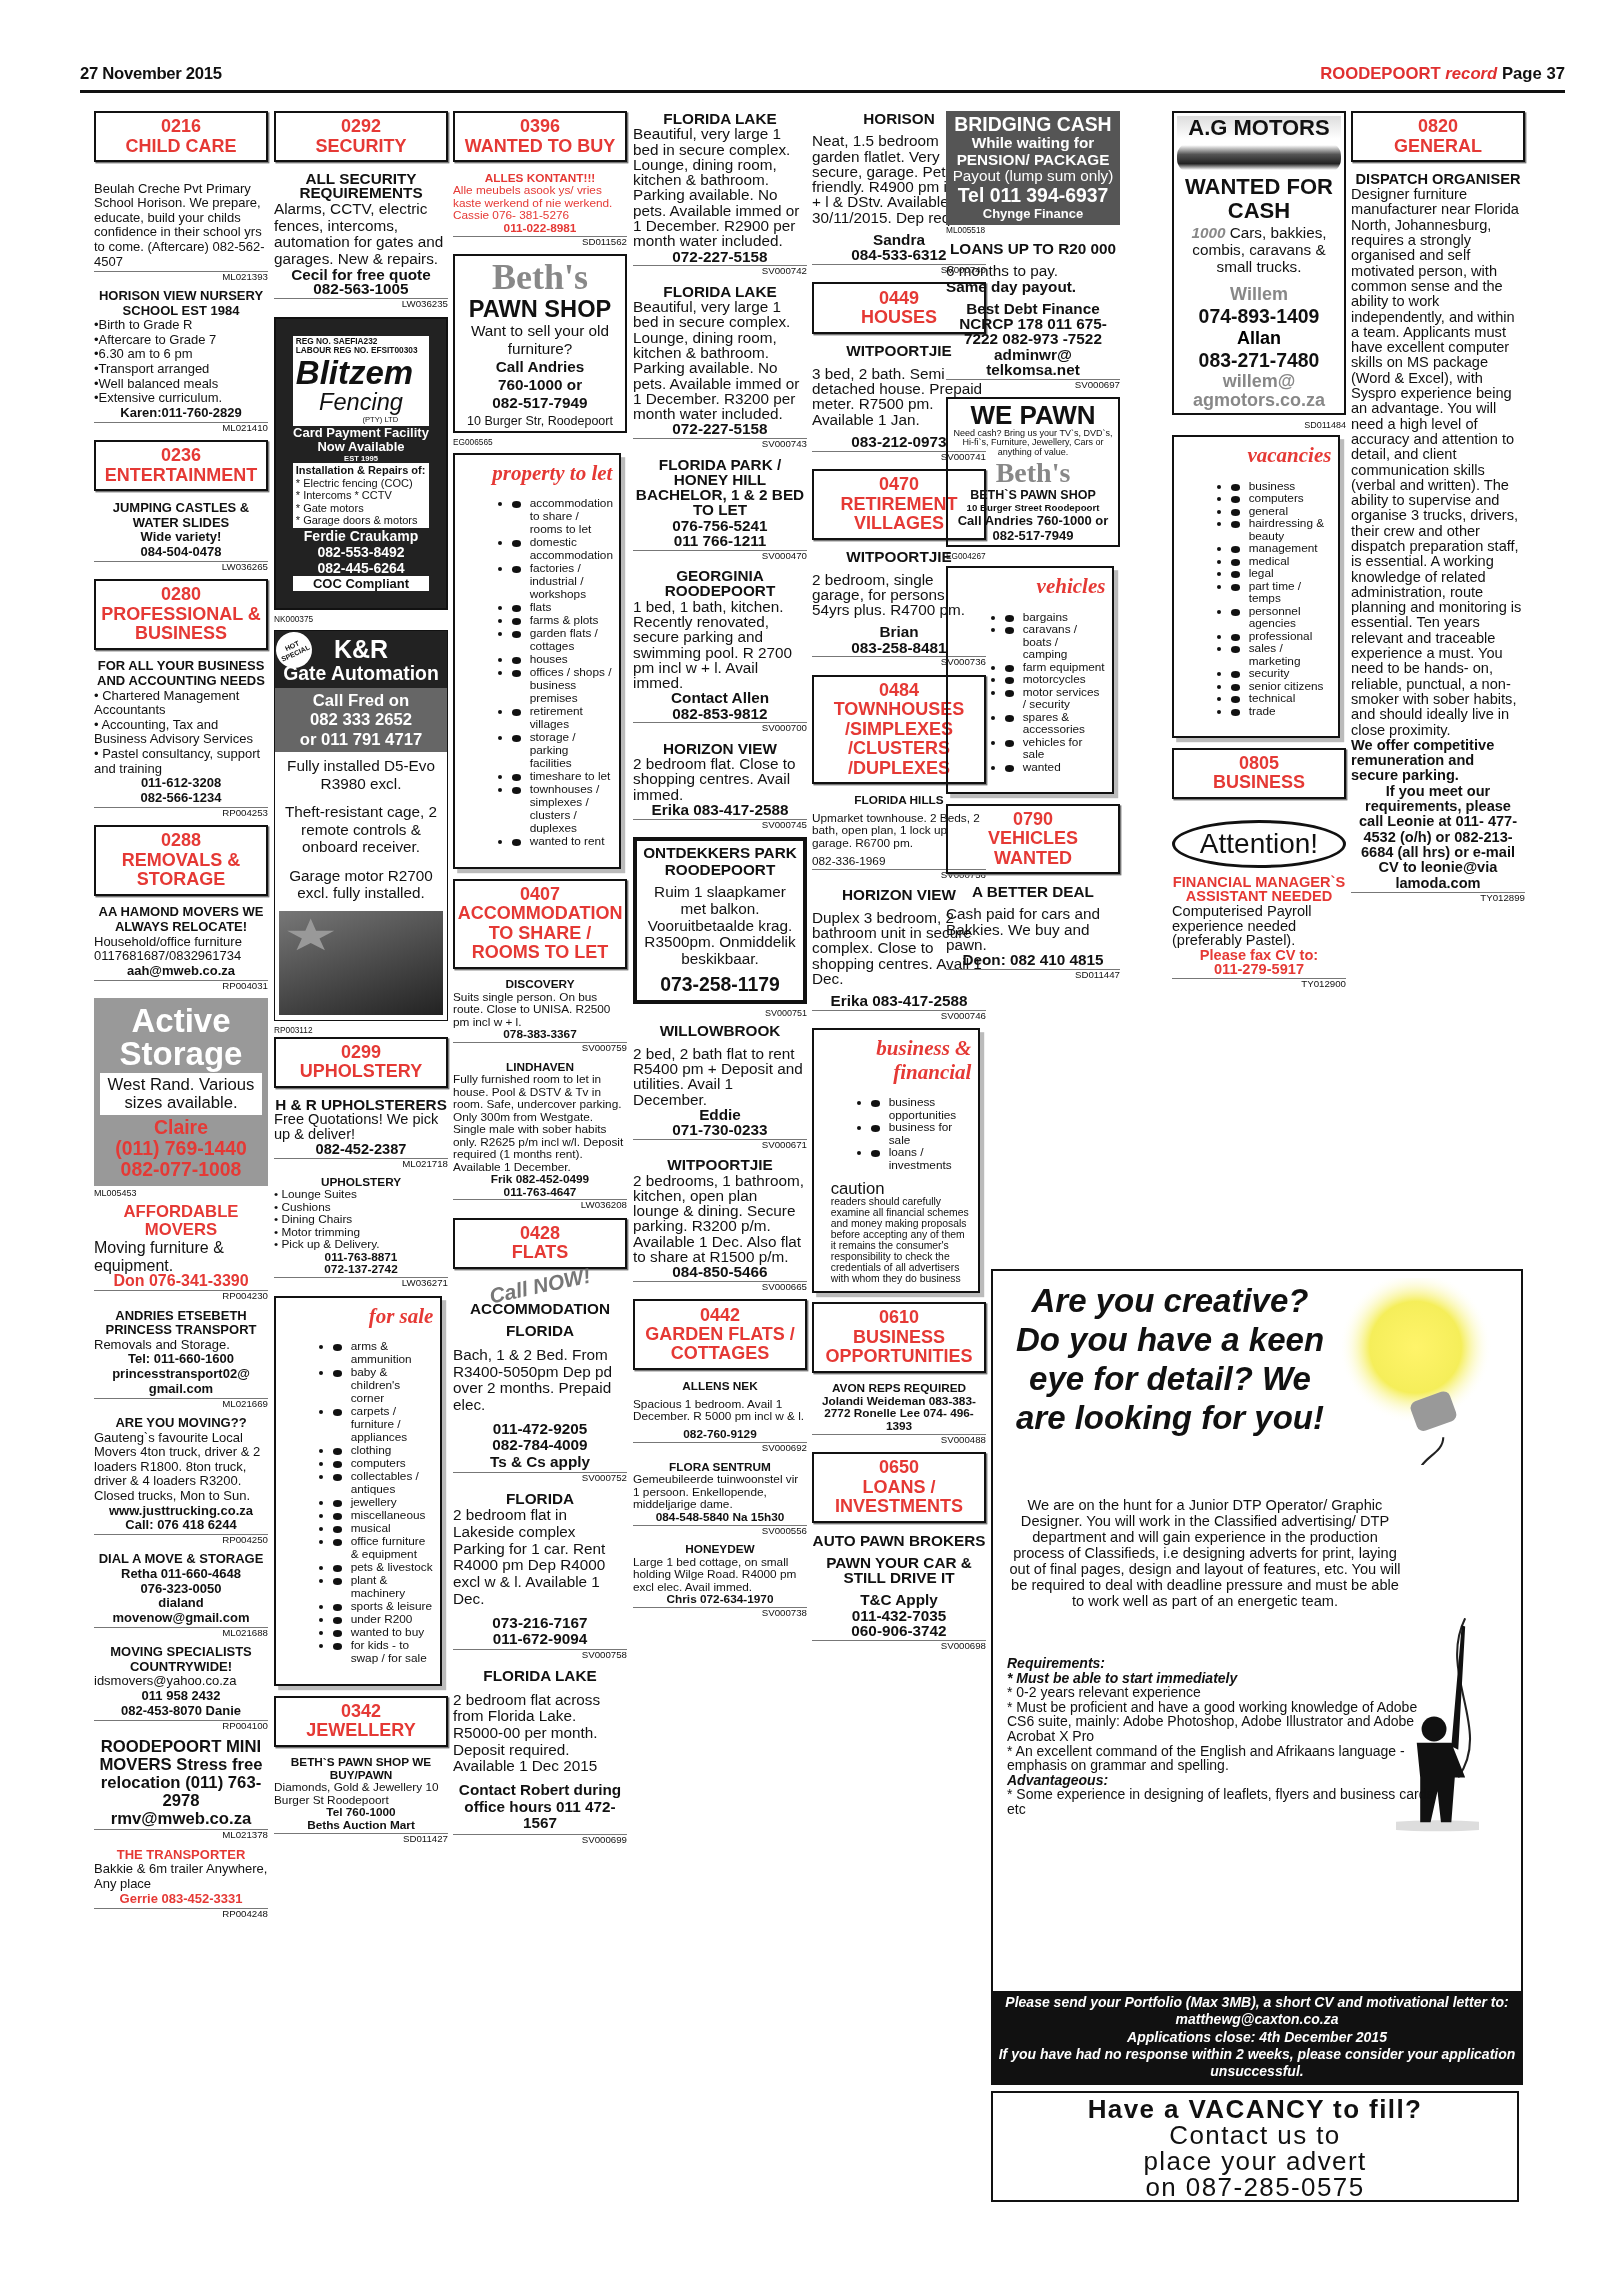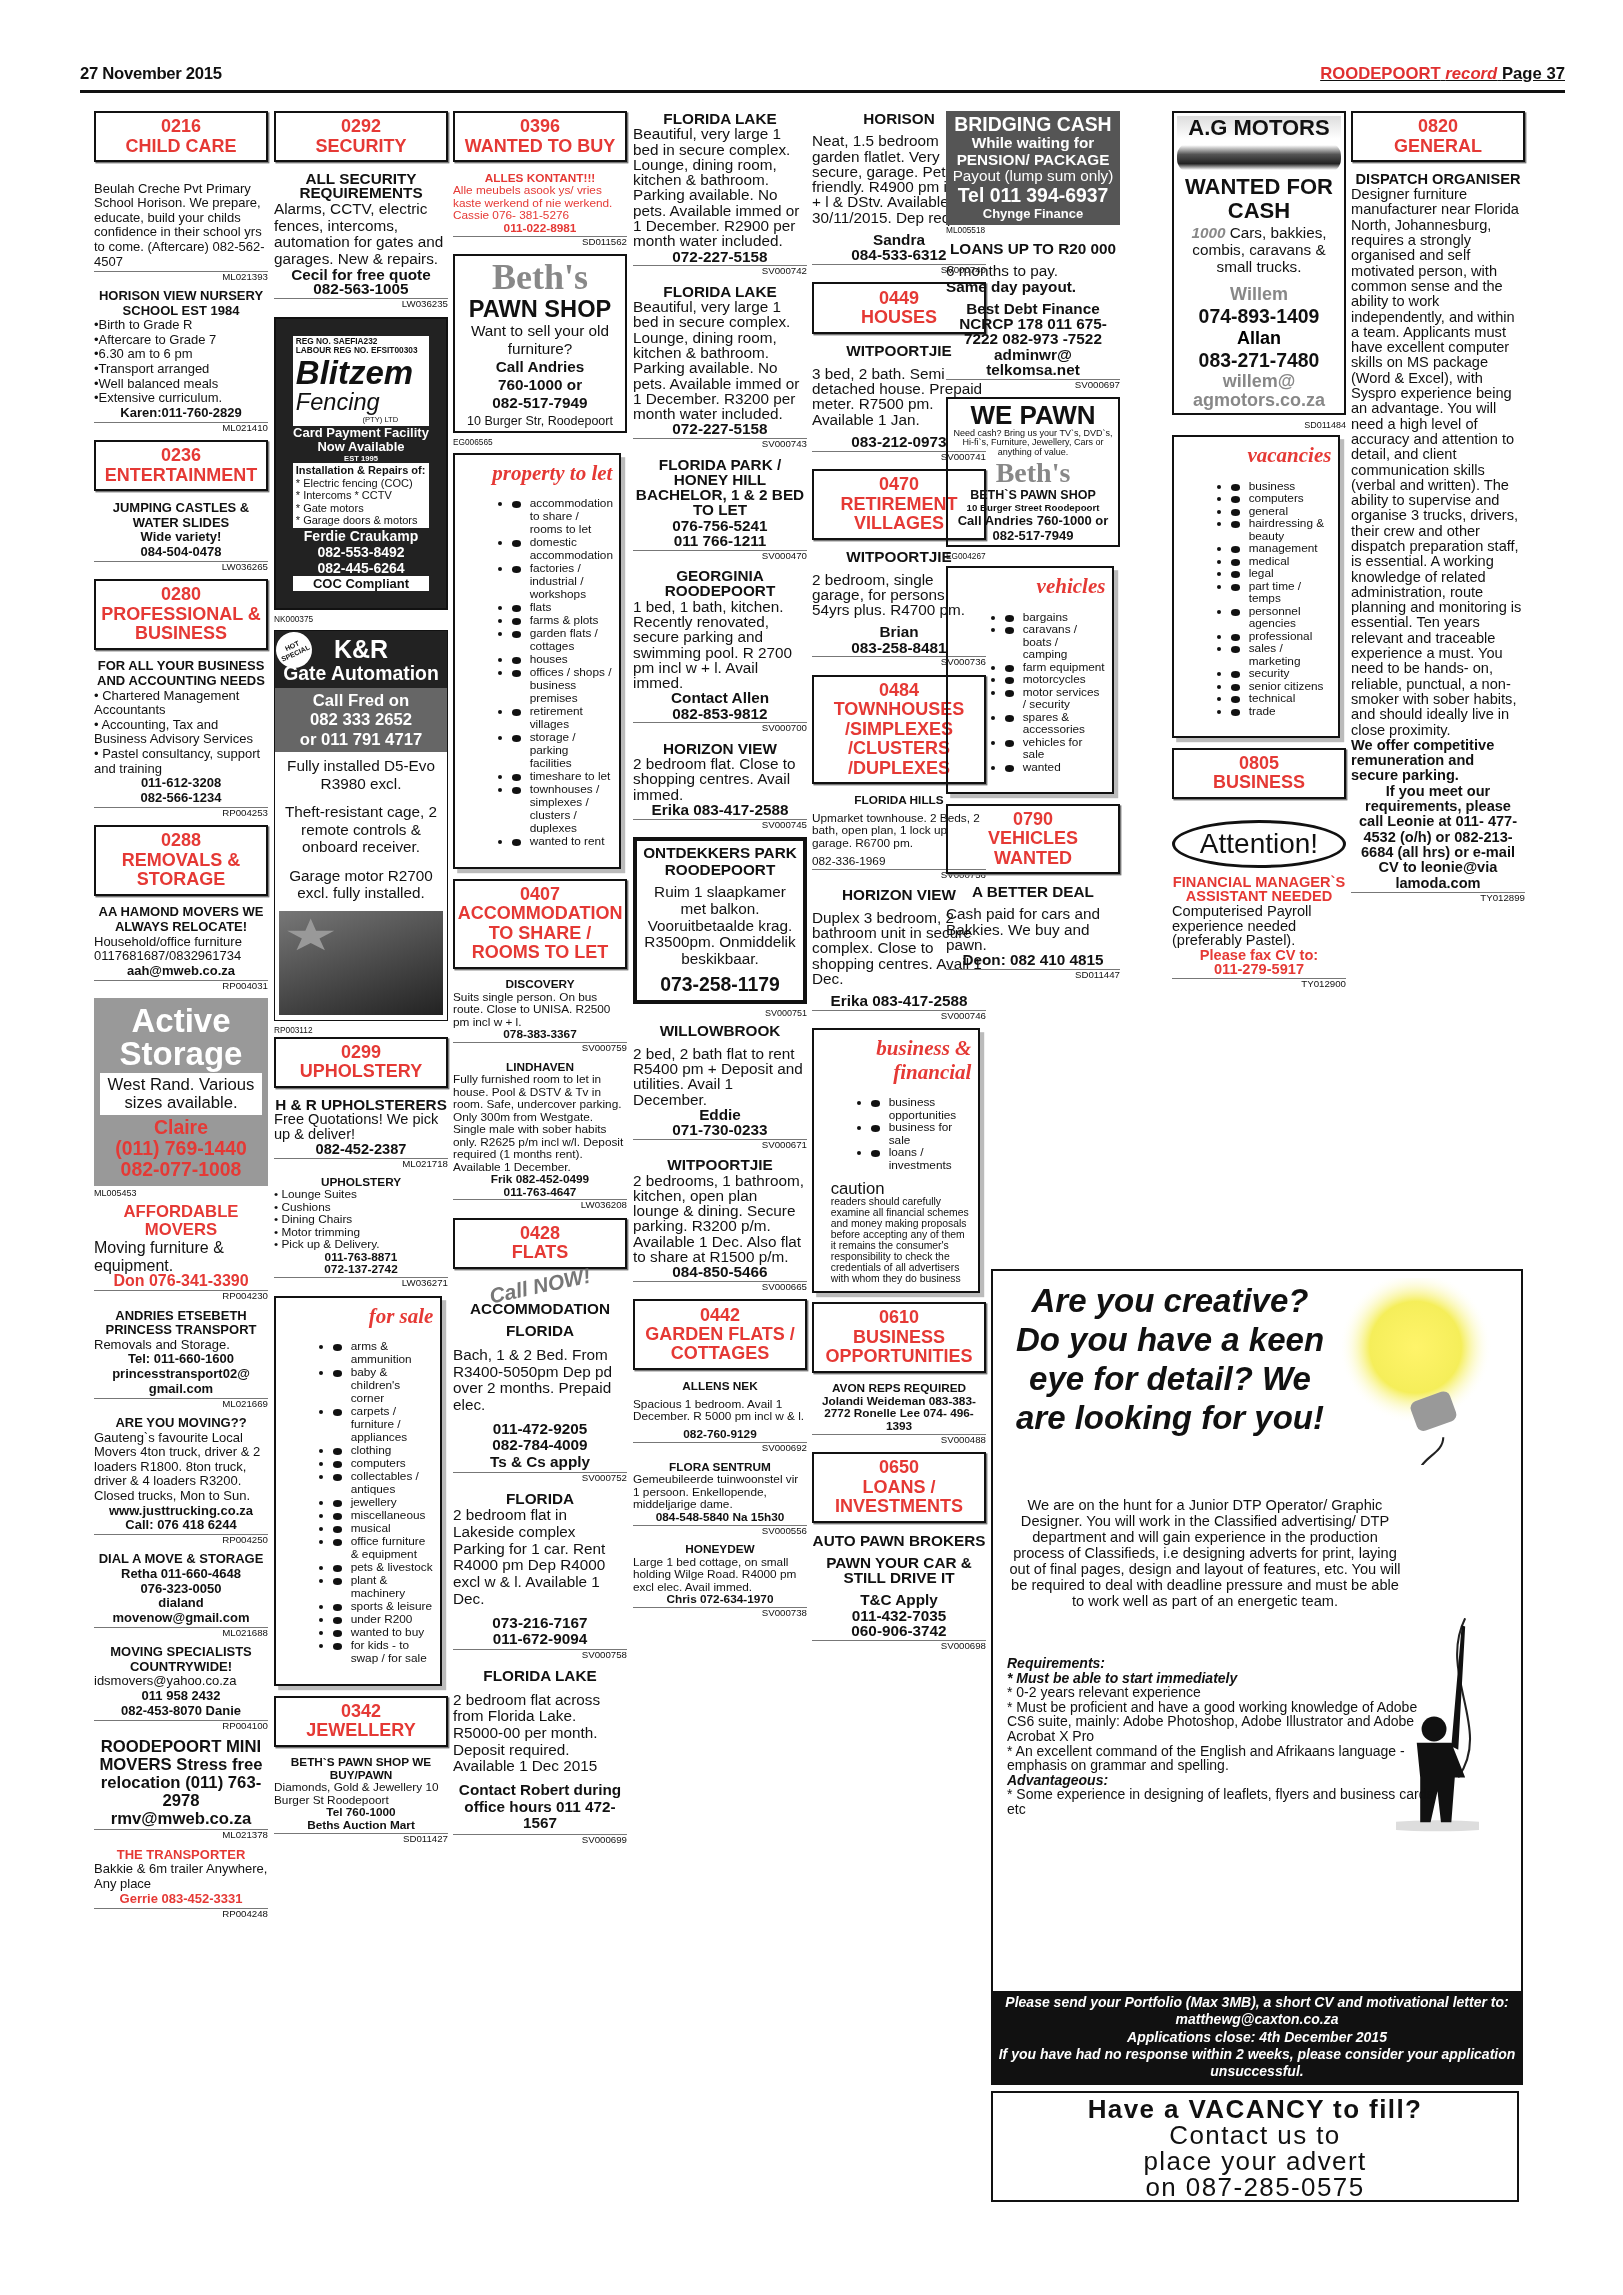--- a/index.html
+++ b/index.html
@@ -1,19 +1,19 @@
 <!DOCTYPE html>
 <html style="font-size:11px"><head>
 <meta charset="utf-8">
 <style>
   html,body{margin:0;padding:0;background:#fff;}
   body{width:1624px;height:2295px;position:relative;overflow:hidden;font-family:"Liberation Sans",sans-serif;color:#111;}
   .hdr{position:absolute;left:80px;top:61px;width:1485px;height:29px;border-bottom:3.5px solid #111;}
   .hdr .date{position:absolute;left:0;top:2.8px;font-weight:bold;font-size:16.7px;letter-spacing:-0.3px;}
-  .hdr .pub{position:absolute;right:0;top:2.8px;font-weight:bold;font-size:16.7px;text-decoration:underline;}
+  .hdr .pub{position:absolute;right:0;top:2.8px;font-weight:bold;font-size:16.7px;}
   .hdr .pub .red{color:#e03030;}
   .hdr .pub .ital{font-style:italic;}
   .col{position:absolute;top:111px;width:174px;}
   .c1{left:94px}.c2{left:274px}.c3{left:453px}.c4{left:633px}.c5{left:812px}.c6{left:946px}.c7{left:1172px}.c8{left:1351px}
   .cat{border:2.8px solid #111;border-top-width:2.8px;text-align:center;color:#e53935;font-weight:bold;font-family:"Liberation Sans Narrow","Liberation Sans",sans-serif;font-size:18px;line-height:19.4px;padding:4.2px 2.8px;margin:0 0 9.7px 0;box-shadow:1.4px 1.4px 0 #777;}
   .ad{font-size:13px;line-height:14.6px;margin-bottom:7px;}
   .ad .t{font-weight:bold;text-align:center;}
   .ad .b{text-align:left;}
   .ad .c{font-weight:bold;text-align:center;}
   .ad .red{color:#e53935;}
@@ -166,21 +166,21 @@
     <div class="b" style="font-size:15.3px;line-height:16.7px">Alarms, CCTV, electric fences, intercoms, automation for gates and garages. New &amp; repairs.</div>
     <div class="c" style="font-size:15.3px">Cecil for free quote</div>
     <div class="c" style="font-size:15.3px">082-563-1005</div>
     <div class="code">LW036235</div>
   </div>
   <div class="box black" style="padding:17px;font-size:12.5px">
     <div style="background:#fff;color:#111;text-align:left;padding:1.4px 2.8px">
       <div style="font-size:8.3px;font-weight:bold;line-height:9px">REG NO. SAEFIA232</div>
       <div style="font-size:8.3px;font-weight:bold;line-height:9px">LABOUR REG NO. EFSIT00303</div>
       <div style="font-size:33px;font-weight:bold;font-style:italic;line-height:35px">Blitzem</div>
-      <div style="font-size:23.6px;font-style:italic;text-align:left;line-height:25px">Fencing</div>
+      <div style="font-size:23.6px;font-style:italic;text-align:center;line-height:25px">Fencing</div>
       <div style="font-size:7.6px;text-align:right;padding-right:28px">(PTY) LTD</div>
     </div>
     <div style="font-weight:bold;font-size:13px;line-height:14px">Card Payment Facility Now Available</div>
     <div style="font-size:7.6px;font-weight:bold">EST 1995</div>
     <div style="background:#fff;color:#111;text-align:left;padding:1.4px 2.8px;font-size:11px;line-height:12.5px">
       <div style="font-weight:bold">Installation &amp; Repairs of:</div>
       <div>* Electric fencing (COC)</div>
       <div>* Intercoms * CCTV</div>
       <div>* Gate motors</div>
       <div>* Garage doors &amp; motors</div>

